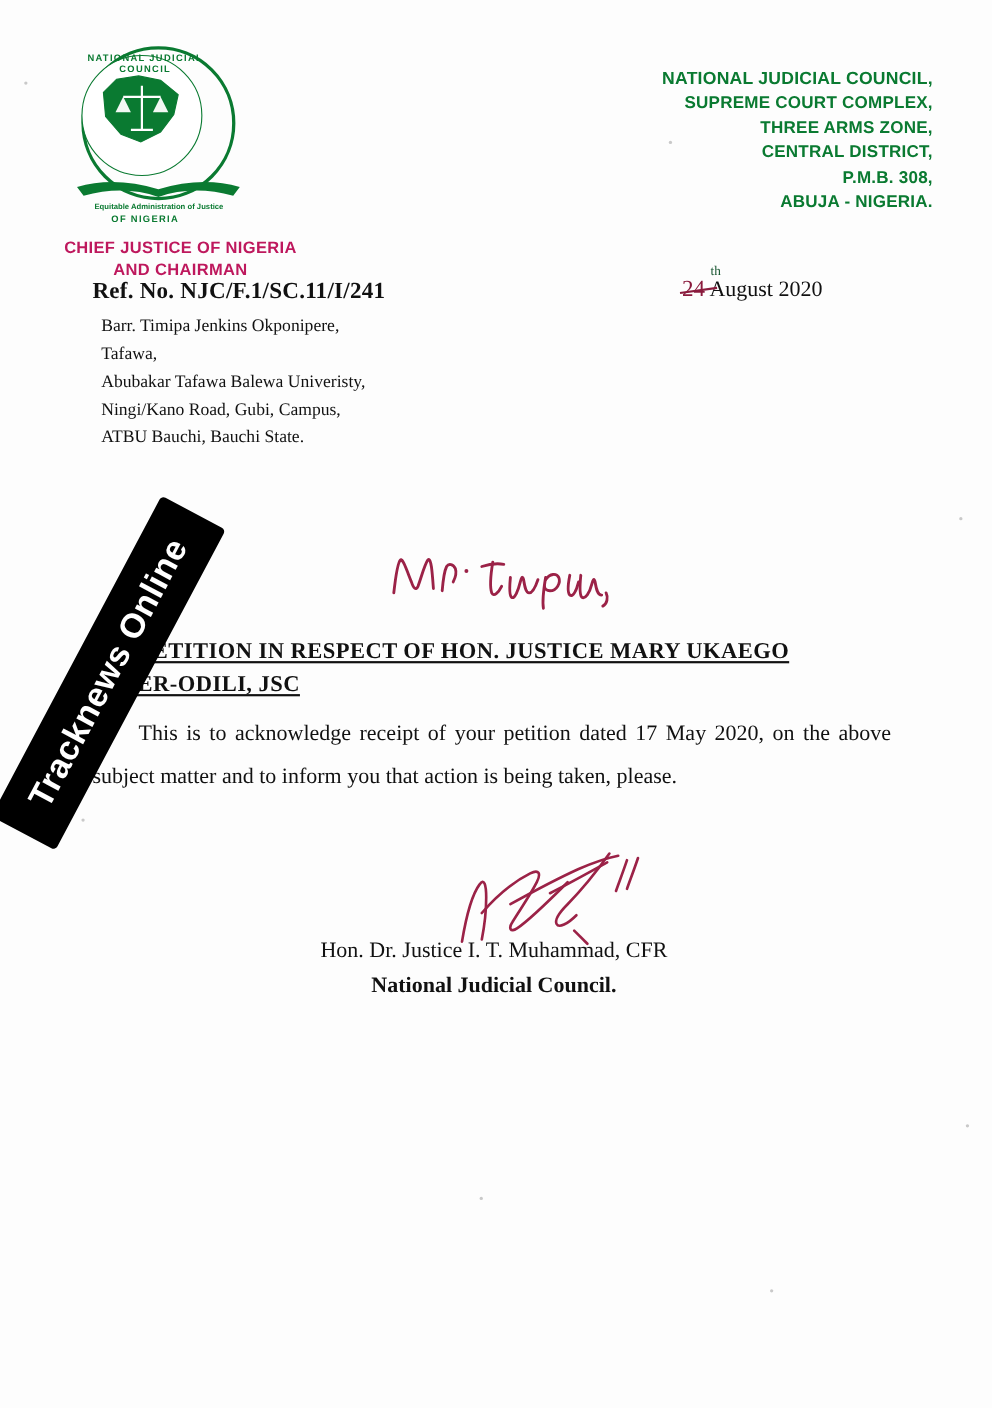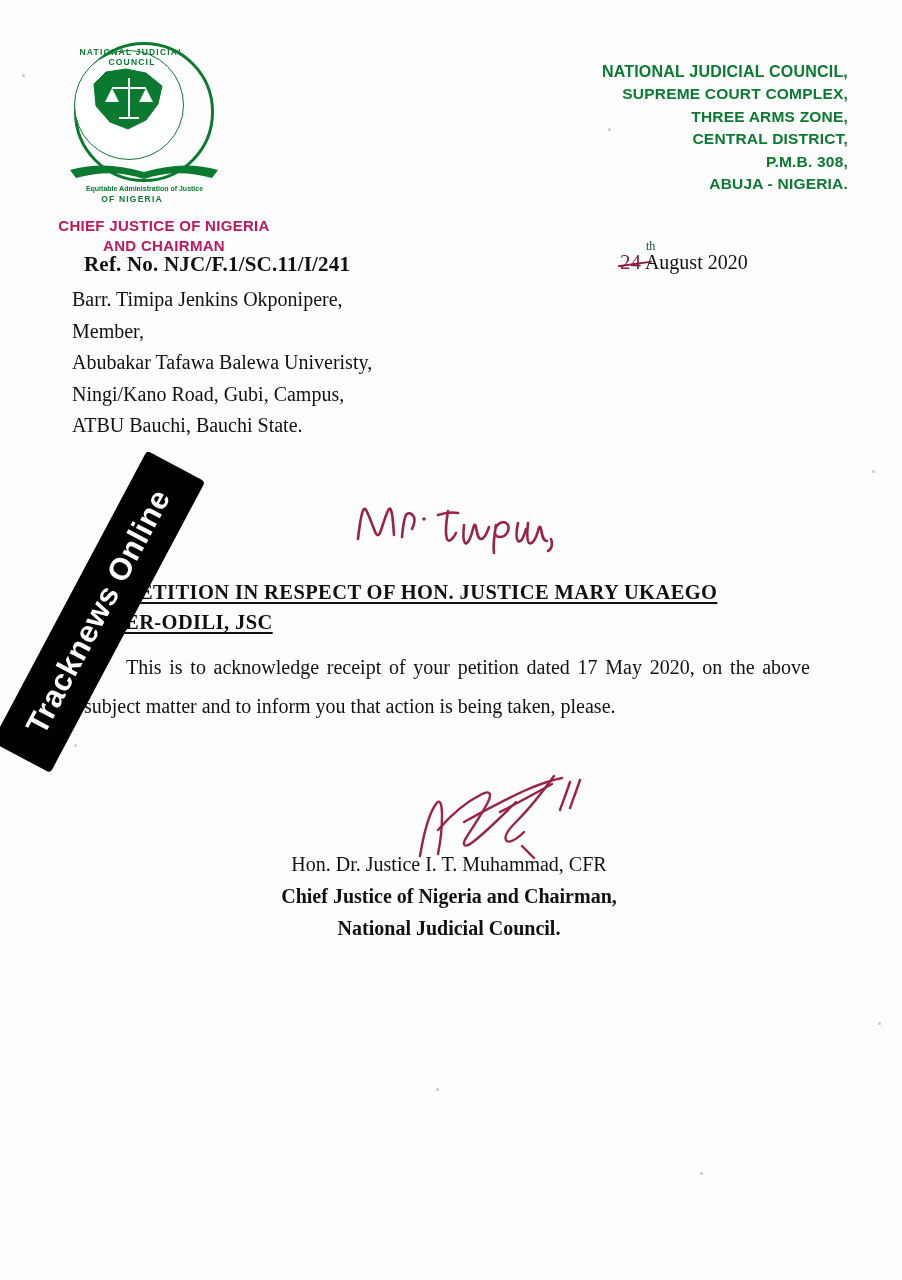--- a/index.html
+++ b/index.html
@@ -155,23 +155,23 @@
     top: 13px;
     width: 34px;
     height: 1.6px;
     background: #8a1b3d;
     transform: rotate(-8deg);
   }
 
   
   .recipient {
     position: absolute;
-    left: 72px;
+    left: 92px;
     top: 284px;
-    font-size: 20px;
+    font-size: 16px;
     line-height: 1.58;
   }
 
   
   .salutation {
     position: absolute;
     left: 352px;
     top: 495px;
     width: 260px;
     height: 70px;
@@ -311,21 +311,21 @@
 
   <div class="ref-no">Ref. No. NJC/F.1/SC.11/I/241</div>
 
   <div class="date-line">
     <span class="date-day"><span>24</span><span class="sup">th</span><span class="strike"></span></span>
     <span>August 2020</span>
   </div>
 
   <div class="recipient">
     <div>Barr. Timipa Jenkins Okponipere,</div>
-    <div>Member,</div>
+    <div>Tafawa,</div>
     <div>Abubakar Tafawa Balewa Univeristy,</div>
     <div>Ningi/Kano Road, Gubi, Campus,</div>
     <div>ATBU Bauchi, Bauchi State.</div>
   </div>
 
   <div class="salutation" title="Mr. Timipa,">
     <svg width="260" height="70" viewBox="0 0 260 70" fill="none" stroke="#9b2247" stroke-width="2.6" stroke-linecap="round" stroke-linejoin="round">
       <path d="M6 44 C8 26 10 16 12 14 C14 12 18 24 22 34 C24 40 26 42 28 38 C31 30 34 18 37 14 C40 11 41 26 42 40"></path>
       <path d="M50 42 C51 30 52 24 54 20 C56 17 60 18 62 22 C63 25 62 30 60 34"></path>
       <circle cx="72" cy="24" r="1.8" fill="#9b2247" stroke="none"></circle>
@@ -357,21 +357,20 @@
       <path d="M150 16 C140 30 126 48 112 62 C104 70 100 76 102 80 C104 84 112 80 120 72"></path>
       <path d="M96 52 C112 44 130 34 148 24"></path>
       <path d="M166 22 C162 34 158 44 156 50"></path>
       <path d="M176 20 C172 32 168 42 166 48"></path>
       <path d="M118 86 C124 92 128 96 130 98"></path>
     </svg>
   </div>
 
   <div class="sign-block">
     <div>Hon. Dr. Justice I. T. Muhammad, CFR</div>
-    <div class="bold">Chief Justice of Nigeria and Chairman,</div>
     <div class="bold">National Judicial Council.</div>
   </div>
 
   <div class="watermark">
     <div class="watermark-label">Tracknews Online</div>
   </div>
 
 </div>
 
 </body></html>

